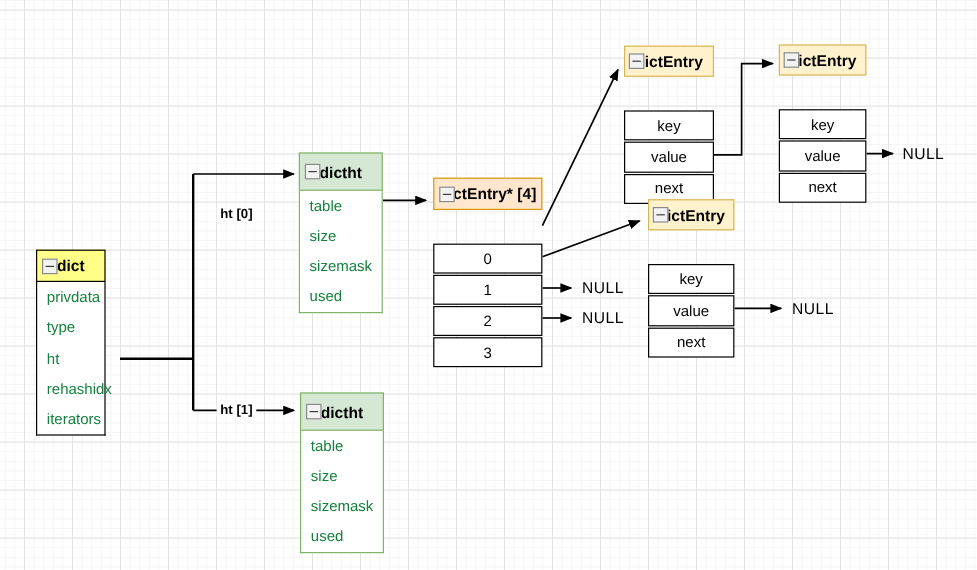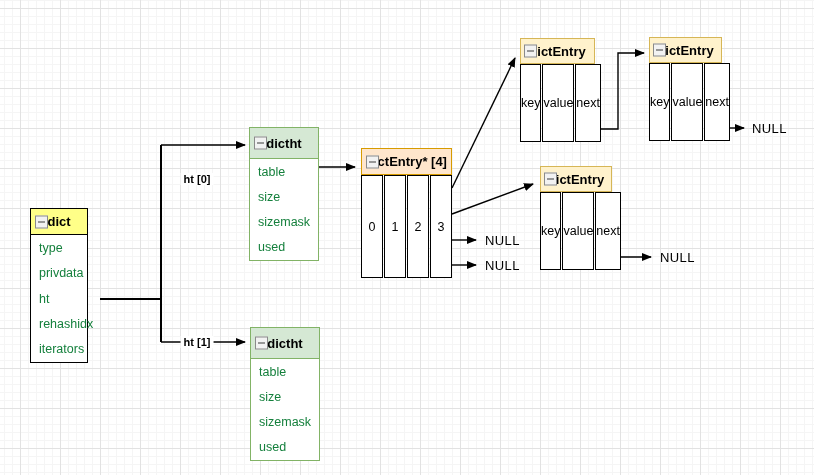--- a/index.html
+++ b/index.html
@@ -37,21 +37,21 @@
   .dict .body { box-sizing:border-box; height:128px; background:#fff;
     border:1px solid var(--dict-border,#000); border-top:none; display:flex; flex-direction:column; }
   
   .dictht .hdr { height:32px; background:var(--dictht-header-fill,#d5e8d4); border:1px solid var(--dictht-border,#82b366); }
   .dictht .body { box-sizing:border-box; height:102px; background:#fff;
     border:1px solid var(--dictht-border,#82b366); border-top:none; display:flex; flex-direction:column; }
   .row { flex:1; display:flex; align-items:center; padding-left:8px; font-size:12.5px; color:#15803d; }
   
   .array .hdr { height:27px; background:var(--array-header-fill,#ffe6cc); border:1px solid var(--array-border,#d79b00); }
   .entry .hdr { height:26px; background:var(--entry-header-fill,#fff2cc); border:1px solid var(--entry-border,#d6b656); }
-  .cells { display:flex; flex-direction:row; gap:1px; }
+  .cells { display:flex; flex-direction:column; gap:1px;margin-top:28px; }
   .array .cells { height:103px; }
   .entry .cells { height:78px; }
   .cell { flex:1; box-sizing:border-box; border:1px solid #000; background:#fff;
     display:flex; align-items:center; justify-content:center; font-size:12.5px; color:#000; }
   .edge-label {
     position:absolute; z-index:4; transform:translate(-50%,-50%); background:#fff;
     font-size:11px; font-weight:bold; color:#000; padding:0 3px; white-space:nowrap;
   }
   .null-label {
     position:absolute; z-index:4; transform:translateY(-50%);
@@ -82,22 +82,22 @@
     <path class="c" d="M722 128 L744 128" marker-end="url(#arrow)"></path>
     <path class="c" d="M612 257 L651 257" marker-end="url(#arrow)"></path>
   </svg>
 
   <div class="node dict" style="left:30px; top:208px; width:58px;">
     <div class="hdr">
       <span class="collapse-icon"></span>
       <span class="title">dict</span>
     </div>
     <div class="body">
+      <div class="row">privdata</div>
       <div class="row">type</div>
-      <div class="row">privdata</div>
       <div class="row">ht</div>
       <div class="row">rehashidx</div>
       <div class="row">iterators</div>
     </div>
   </div>
 
   <div class="node dictht" style="left:249px; top:127px; width:70px;">
     <div class="hdr">
       <span class="collapse-icon"></span>
       <span class="title">dictht</span>

